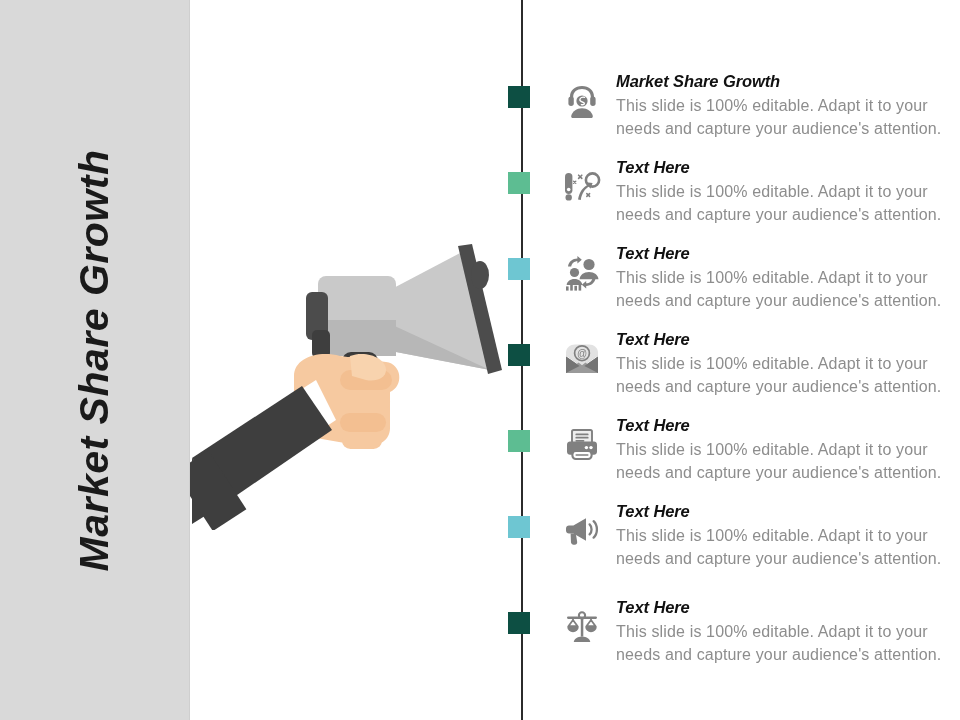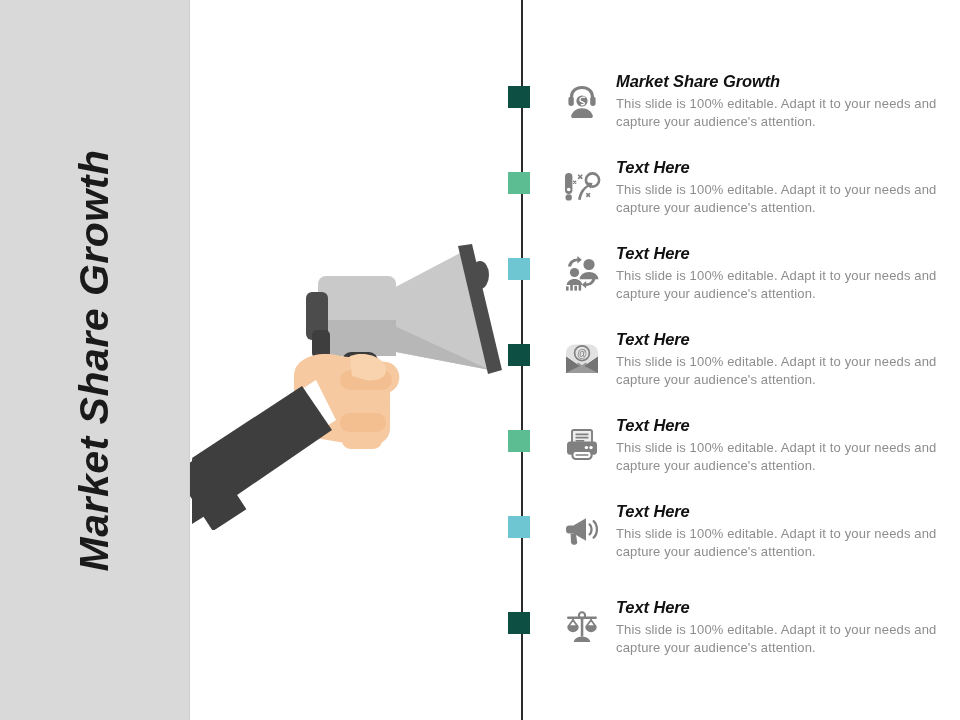--- a/index.html
+++ b/index.html
@@ -52,21 +52,21 @@
     position:absolute;left:54px;top:-4px;width:44px;height:40px;
     display:flex;align-items:center;justify-content:flex-start;
   }
   .ico svg{display:block;}
   .txt{position:absolute;left:108px;top:-14px;width:340px;}
   .h{
     font-size:16.5px;font-weight:bold;font-style:italic;color:#111111;
     line-height:1.15;margin:0 0 4px 0;letter-spacing:-0.1px;
   }
   .b{
-    font-size:13px;color:#8d8d8d;line-height:1.42;margin:0;
+    font-size:16px;color:#8d8d8d;line-height:1.42;margin:0;
     letter-spacing:0.15px;
     font-family:"Liberation Sans","DejaVu Sans",sans-serif;
   }
 </style>
 </head>
 <body>
 
 <div class="slide">
 
   <div class="left-panel">

